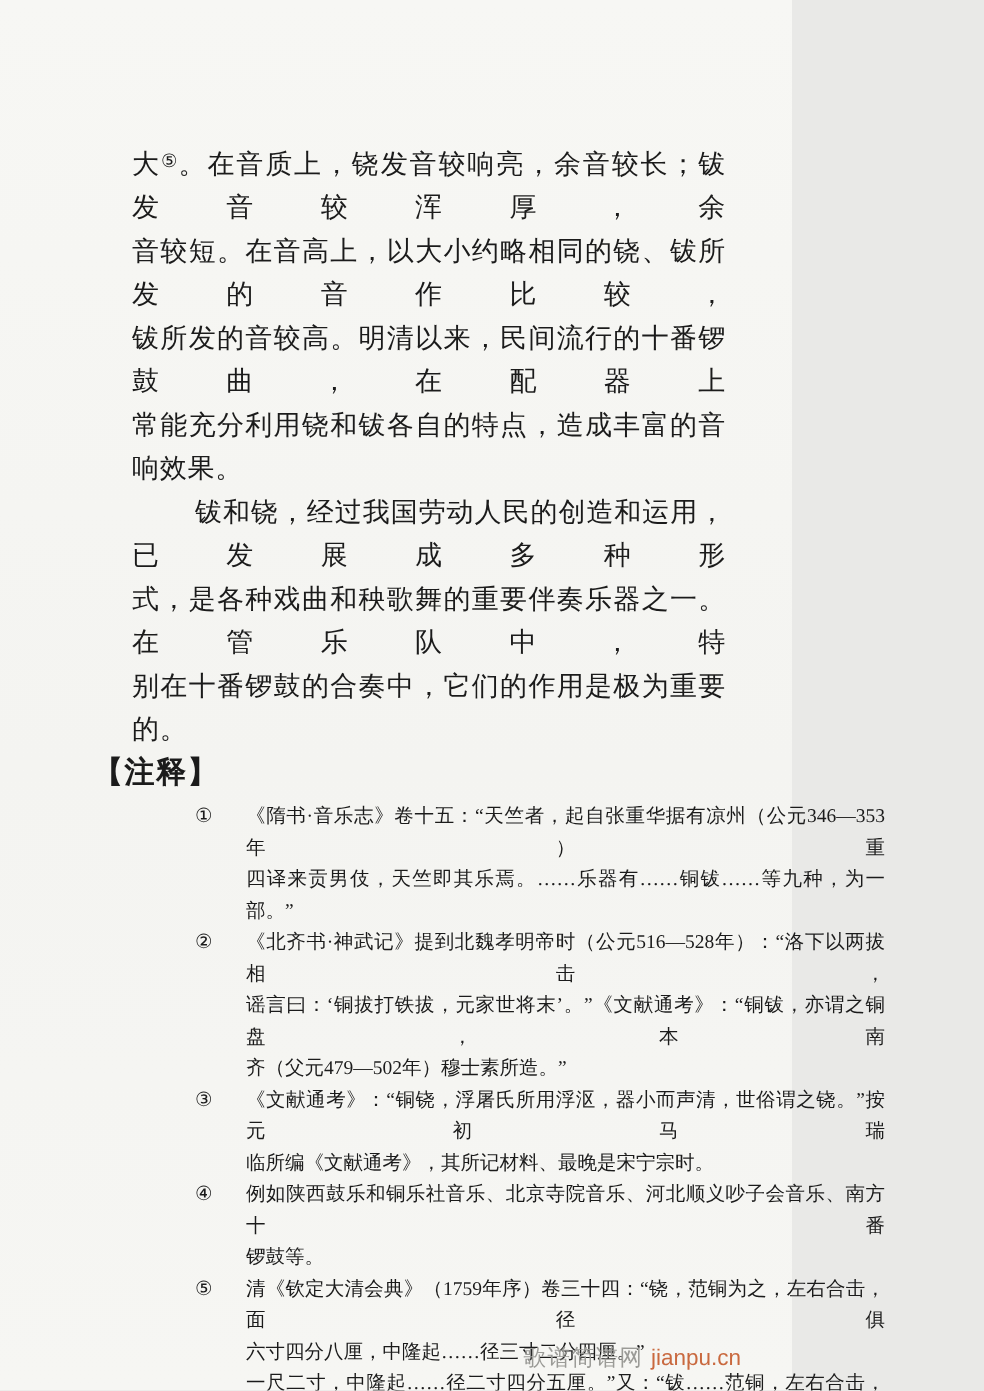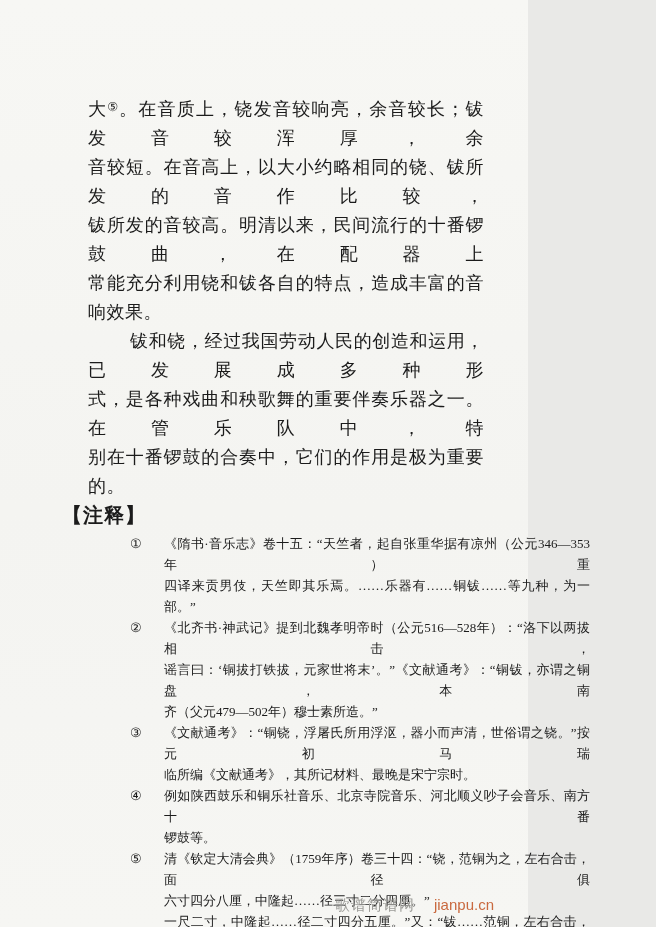--- a/index.html
+++ b/index.html
@@ -41,21 +41,21 @@
     font-family:"Liberation Sans","DejaVu Sans",sans-serif;
     font-weight:700;font-size:24px;line-height:34px;
     text-align:left;letter-spacing:44px;text-indent:44px;font-style:italic;
   }
   .para2{margin-top:24px;}
   .watermark{
     position:absolute;right:34px;bottom:12px;
     font-family:"Liberation Sans","DejaVu Sans",sans-serif;
     font-size:15px;color:#9b9b97;letter-spacing:1px;
   }
-  .watermark .domain{color:#c9693f;margin-left:19px;letter-spacing:0;}
+  .watermark .domain{color:#c9693f;margin-left:5px;letter-spacing:0;}
 </style>
 </head>
 <body>
 
 <div class="page">
 
   <div>
     <div class="para">
         <div class="line"><span>大</span><sup class="sup">⑤</sup><span>。在音质上，铙发音较响亮，余音较长；钹发音较浑厚，余</span></div>
         <div class="line">音较短。在音高上，以大小约略相同的铙、钹所发的音作比较，</div>

